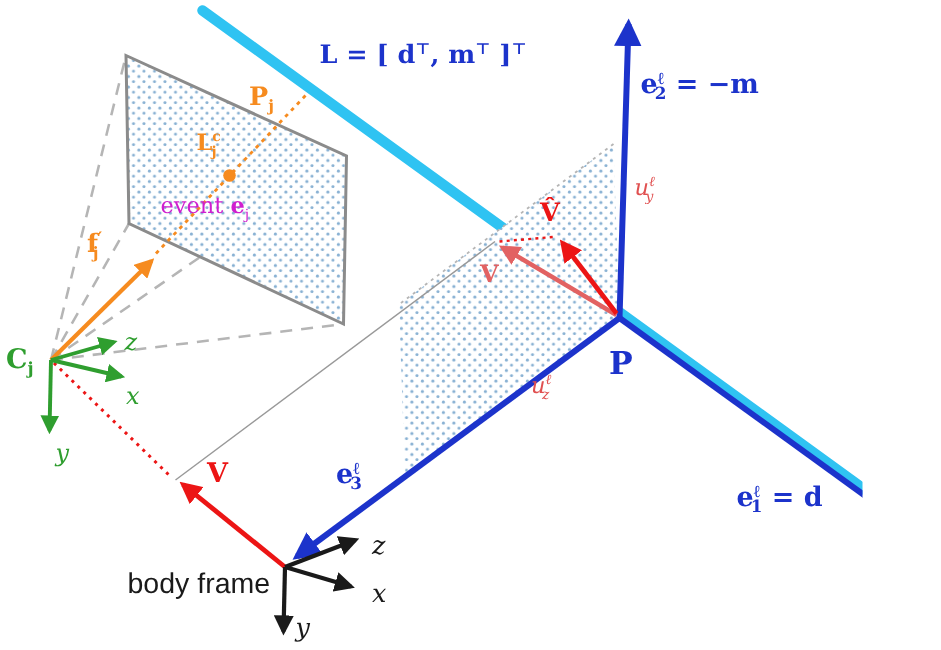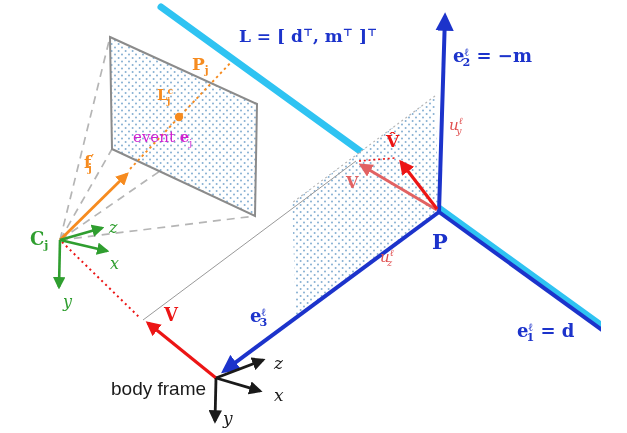--- a/index.html
+++ b/index.html
@@ -1,16 +1,16 @@
 <!DOCTYPE html>
 <html><head>
 <meta charset="utf-8">
 <style>
   html,body{margin:0;padding:0;background:#ffffff;}
-  .stage{width:575px;height:433px;position:relative;overflow:hidden;background:#fff;padding-left:26px;}
+  .stage{width:575px;height:433px;position:relative;overflow:hidden;background:#fff;}
   svg{display:block;}
   text{font-family:"DejaVu Serif","Liberation Serif",serif;}
   .sans{font-family:"Liberation Sans","DejaVu Sans",sans-serif;}
   .it{font-style:italic;}
   .b{font-weight:bold;}
 </style>
 </head>
 <body>
 
 <div class="stage">

